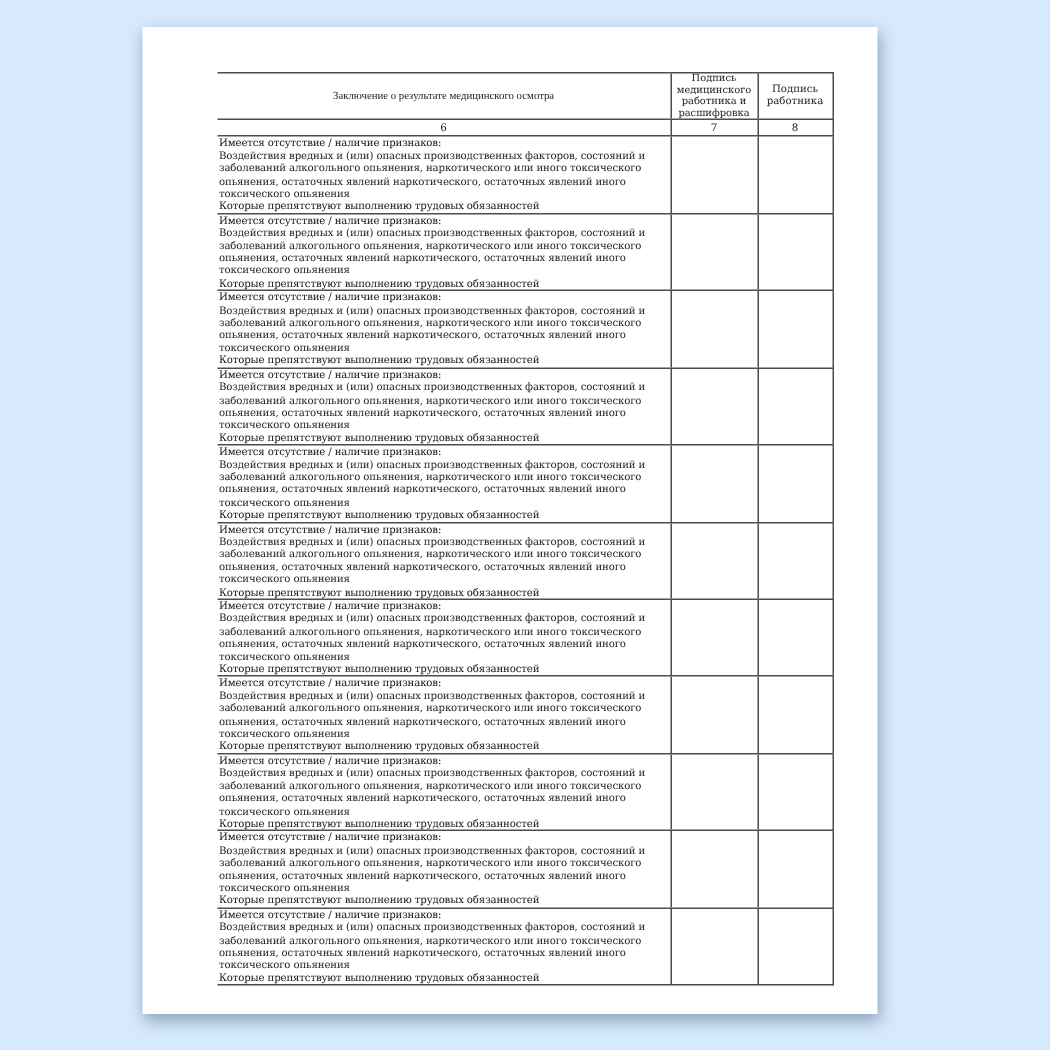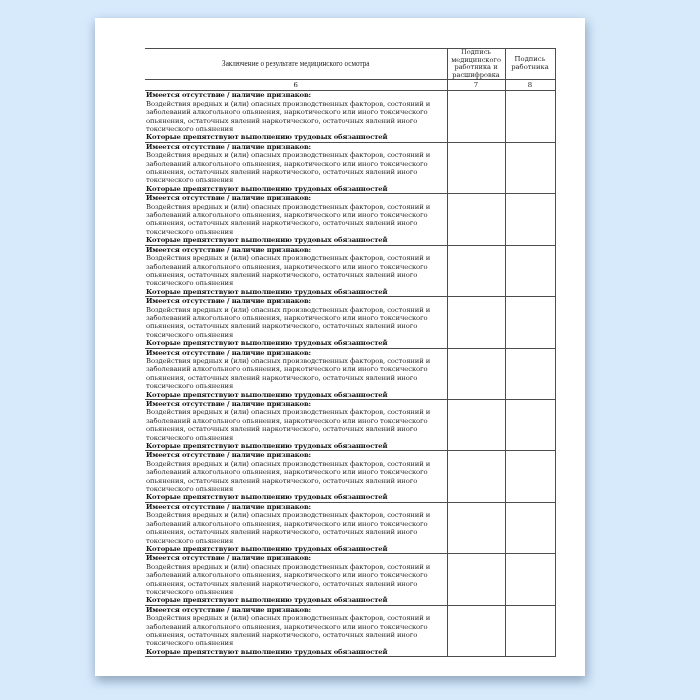--- a/index.html
+++ b/index.html
@@ -55,21 +55,21 @@
   tr.body-row td{
     height:50px;
     vertical-align:top;
   }
   td.cell6{
     padding-left:1px;padding-right:2px;
     font-size:6.8px;
     line-height:8.4px;
     letter-spacing:-0.1px;
   }
-  .blk-head,.blk-foot{font-weight:bold;color:#141414;}
+  .blk-head,.blk-foot{font-weight:normal;color:#141414;}
   .blk-body{white-space:pre-line;}
 </style>
 </head>
 <body>
 
 <div class="page">
   <table class="doc">
     <colgroup>
       <col class="c6">
         <col class="c7">

